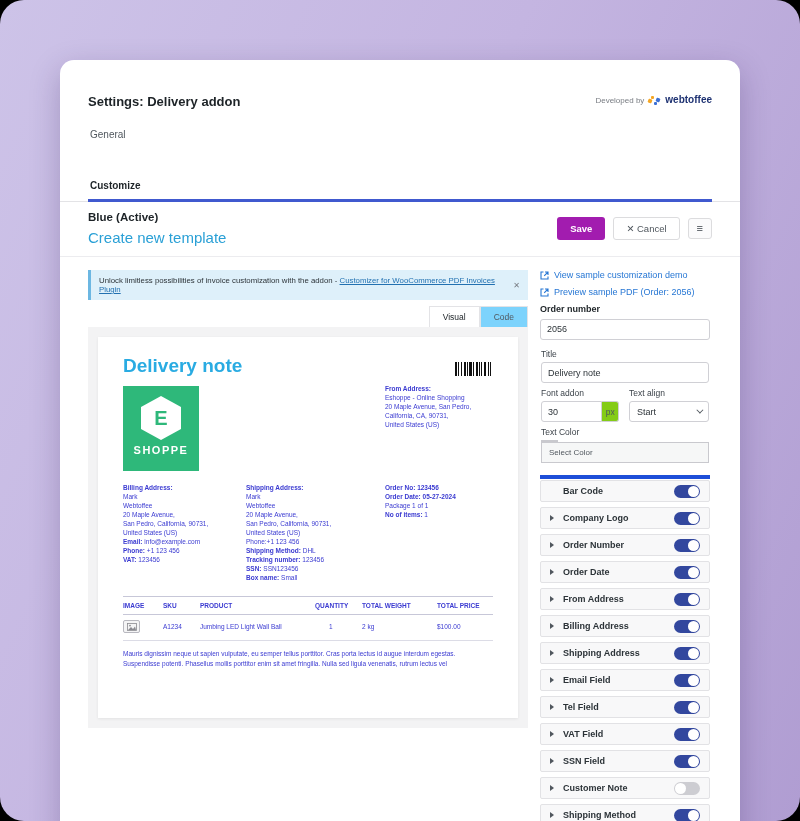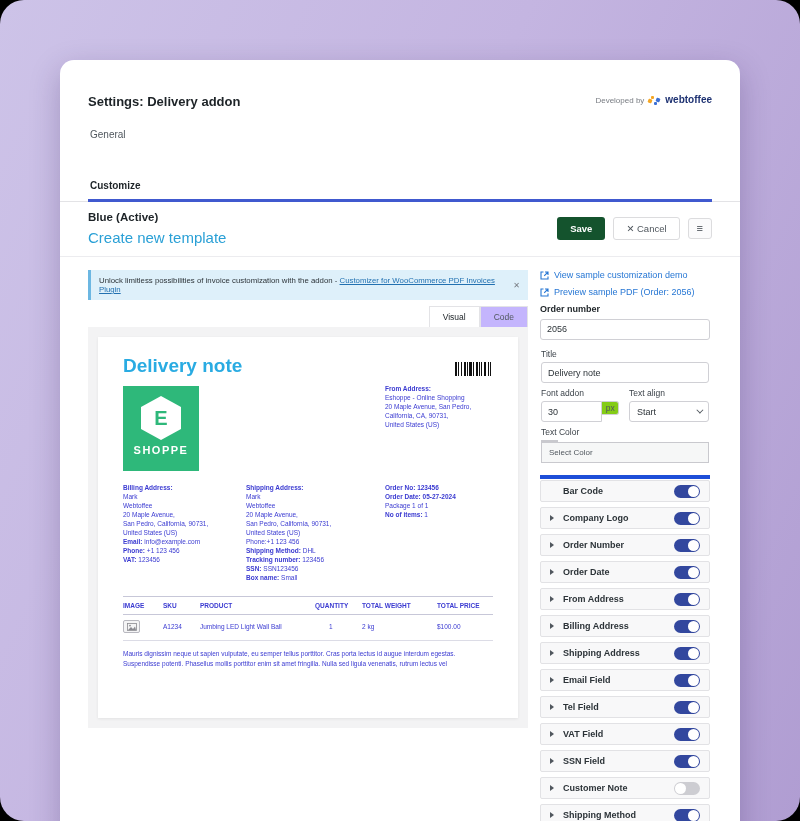--- a/index.html
+++ b/index.html
@@ -24,40 +24,40 @@
 
   .tabs { display:flex; gap:26px; padding:14px 28px 0; border-bottom:1px solid #e3e3e6;flex-direction:column; }
   .tab { font-size:10px; color:#50575e; padding:6px 2px 8px; cursor:pointer; }
   .tab.active { color:#1d2327; font-weight:bold; border-bottom:3px solid #4059cf; margin-bottom:-1px; }
 
   .tpl-bar { display:flex; justify-content:space-between; align-items:center; padding:9px 28px 10px; border-bottom:1px solid #ececef; }
   .tpl-name { font-size:11.5px; font-weight:bold; color:#1d2327; }
   .tpl-link { font-size:15px; color:#2aa0d6; margin-top:6px; cursor:pointer; }
   .btns { display:flex; gap:8px; align-items:center; }
   .btn { font-size:9.5px; border-radius:3px; padding:5px 12px; cursor:pointer; border:1px solid transparent; }
-  .btn.save { background:#14532d; color:#fff; font-weight:bold; }
+  .btn.save { background:#a21caf; color:#fff; font-weight:bold; }
   .btn.cancel { background:#fff; color:#50575e; border-color:#dcdcde; }
   .btn.menu { background:#fbfbfc; color:#3c434a; border-color:#dcdcde; padding:4px 8px; font-size:11px; line-height:1; }
 
   
   .content { display:flex; gap:12px; padding:13px 28px 0; }
   .main-col { width:440px; flex:0 0 440px; }
   .side-col { width:170px; flex:0 0 170px; }
 
   
   .notice { display:flex; align-items:center; background:#def0fa; border-left:3px solid #6cb7e2; padding:6px 8px; }
   .notice .txt { font-size:7.8px; color:#2c3338; }
   .notice a { color:#2271b1; text-decoration:underline; cursor:pointer; }
   .notice .close { margin-left:auto; font-size:8px; color:#787c82; cursor:pointer; padding-left:6px; }
 
   
   .ptabs { display:flex; justify-content:flex-end; margin-top:6px; }
   .ptab { font-size:8.5px; padding:5px 13px; cursor:pointer; border:1px solid #e3e3e6; border-bottom:none; }
   .ptab.visual { background:#fff; color:#1d2327; }
-  .ptab.code { background:#c4b5fd; color:#50575e; }
+  .ptab.code { background:#7dd3fc; color:#50575e; }
 
   .preview { background:#f3f3f4; height:401px; padding:10px; }
   .page { position:relative; width:420px; height:381px; background:#fff; box-shadow:0 1px 3px rgba(0,0,0,.07); color:#3a3ad1; }
   .page .b { font-weight:bold; }
   .doc-title { position:absolute; left:25px; top:18px; font-size:19px; font-weight:bold; color:#29abe2; }
   .barcode { position:absolute; right:27px; top:25px; }
   .logo { position:absolute; left:25px; top:49px; width:76px; height:85px; background:#2eb87a;
           display:flex; flex-direction:column; align-items:center; }
   .hex { width:40px; height:44px; margin-top:10px; background:#fff; display:flex; align-items:center; justify-content:center;
          clip-path:polygon(50% 0,100% 25%,100% 75%,50% 100%,0 75%,0 25%); }
@@ -92,21 +92,21 @@
   .toggle::after { content:""; position:absolute; width:11px; height:11px; border-radius:50%; background:#fff; top:1px; right:1px; }
   .toggle.off { background:#cdcdd2; }
   .toggle.off::after { right:auto; left:1px; }
   .dt-panel-head { margin-top:9px; }
   .dt-body { padding:4px 1px 12px; border-bottom:4px solid #1d4ed8; margin-bottom:1px; }
   .dt-body .lbl { font-size:8.5px; color:#3c434a; margin:5px 0 3px; }
   .fs-row { display:flex; gap:10px; }
   .fs-col { width:78px; } .ta-col { width:80px; }
   .fs-wrap { display:flex; }
   .fs-wrap .txt-input { border-radius:3px 0 0 3px; }
-  .px-addon { width:22px; height:14px; background:#84cc16; border:1px solid #d0d0d5; border-left:none;
+  .px-addon { width:22px; height:21px; background:#84cc16; border:1px solid #d0d0d5; border-left:none;
               border-radius:0 3px 3px 0; font-size:8.5px; color:#50575e; display:flex; align-items:center; justify-content:center; }
   .select { height:21px; border:1px solid #d0d0d5; border-radius:3px; font-size:9px; color:#2c3338;
             display:flex; align-items:center; padding:0 7px; cursor:pointer; }
   .chev { margin-left:auto; width:5px; height:5px; border-right:1.4px solid #50575e; border-bottom:1.4px solid #50575e;
           transform:rotate(45deg) translateY(-2px); }
   .swatch-row { display:flex; align-items:stretch; margin-top:2px;flex-direction:column; }
   .swatch { width:17px; background:#2ea3e3; border:1px solid #c9c9ce; border-right:none; }
   .sel-color { font-size:8px; color:#50575e; background:#f6f7f7; border:1px solid #c9c9ce; padding:5px 7px; cursor:pointer; }
   .ext-ico { flex:0 0 auto; }
 </style>

